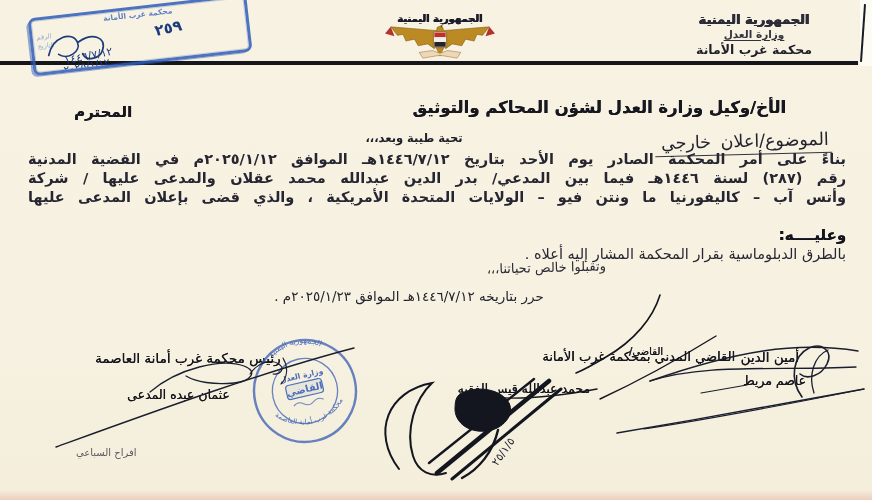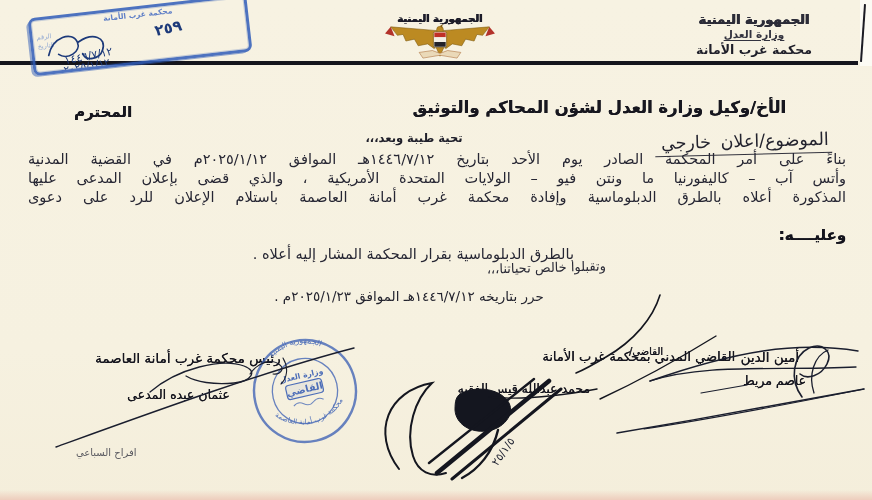--- a/index.html
+++ b/index.html
@@ -49,24 +49,24 @@
     color:#17171f; text-shadow:.3px 0 0 #17171f;}
   .greeting{position:absolute; top:131px; left:0; right:0; margin-left:-44px;
     text-align:center; font-size:11.5px; font-weight:bold; color:#20202b;}
   .subject{position:absolute; top:131px; right:40px; font-size:17.5px; color:#23232e;
     transform:rotate(-1.5deg); word-spacing:4px;
     border-bottom:1.6px solid #33333e; padding:0 3px 3px 6px;}
 
   .body-flow{position:absolute; top:150px; right:26px; left:28px;
     font-size:14.5px; color:#262633;}
   .bl{height:19px; line-height:19px; white-space:nowrap;}
-  .j{text-align:justify; text-align-last:justify;}
+  .j{text-align:justify; text-align-last:justify;font-weight:bold;}
   .r{text-align:right;}
   .ind1{margin-right:60px;}
-  .ind2{margin-right:272px;}
+  .ind2{}
   .whereupon{height:19px; line-height:19px; font-size:15px; font-weight:bold;
     color:#14141d; text-align:right; text-shadow:.3px 0 0 #14141d;margin-top:19px;}
   .closing{height:19px; line-height:19px; text-align:right; margin-right:240px;
     font-size:13px; transform:rotate(-1.5deg); color:#2a2a36;}
   .dateline{height:20px; line-height:20px; text-align:center; margin-right:56px;
     font-size:13.5px; margin-top:3px; color:#23232e;}
 
   
   .sig{position:absolute; font-weight:normal; color:#16161f; white-space:nowrap;
     text-shadow:.3px 0 0 #16161f;}
@@ -132,22 +132,22 @@
     <div class="hr3">محكمة غرب الأمانة</div>
   </div>
 
   <div class="addressee">الأخ/وكيل وزارة العدل لشؤن المحاكم والتوثيق</div>
   <div class="honorific">المحترم</div>
   <div class="greeting">تحية طيبة وبعد،،،</div>
   <div class="subject">الموضوع/اعلان خارجي</div>
 
   <div class="body-flow">
     <div class="bl j">بناءً على أمر المحكمة الصادر يوم الأحد بتاريخ ١٤٤٦/٧/١٢هـ الموافق ٢٠٢٥/١/١٢م في القضية المدنية</div>
+    <div class="bl j">رقم (٢٨٧) لسنة ١٤٤٦هـ فيما بين المدعي/ بدر الدين عبدالله محمد عقلان والمدعى عليها / شركة</div>
     <div class="bl j">وأتس آب – كاليفورنيا ما ونتن فيو – الولايات المتحدة الأمريكية ، والذي قضى بإعلان المدعى عليها</div>
-    <div class="bl j">المذكورة أعلاه بالطرق الدبلوماسية وإفادة محكمة غرب أمانة العاصمة باستلام الإعلان للرد على دعوى</div>
     <div class="whereupon">وعليــــه:</div>
     <div class="bl r ind2">بالطرق الدبلوماسية بقرار المحكمة المشار إليه أعلاه .</div>
     <div class="closing">وتقبلوا خالص تحياتنا،،،</div>
     <div class="dateline">حرر بتاريخه ١٤٤٦/٧/١٢هـ الموافق ٢٠٢٥/١/٢٣م .</div>
   </div>
 
   <div class="sig sec-title">أمين الدين</div>
   <div class="sig sec-name">عاصم مريط</div>
   <div class="sig jud-title">القاضي المدني بمحكمة غرب الأمانة</div>
   <div class="sig jud-label">القاضي/</div>

